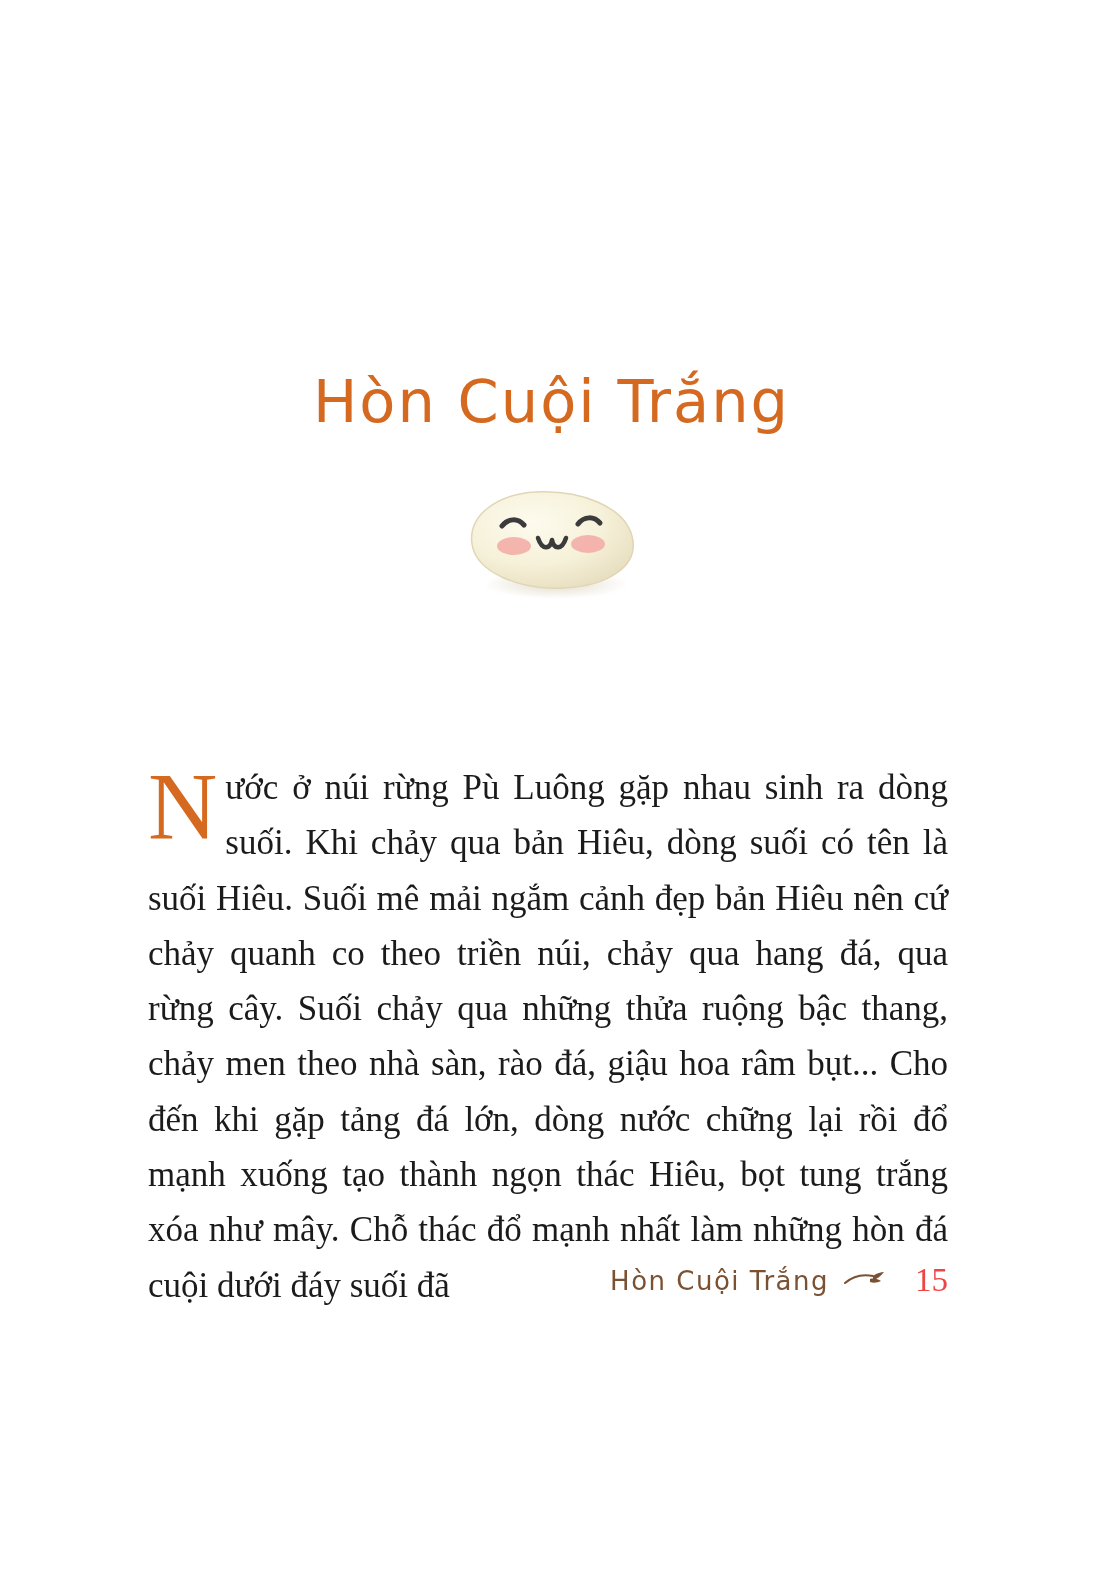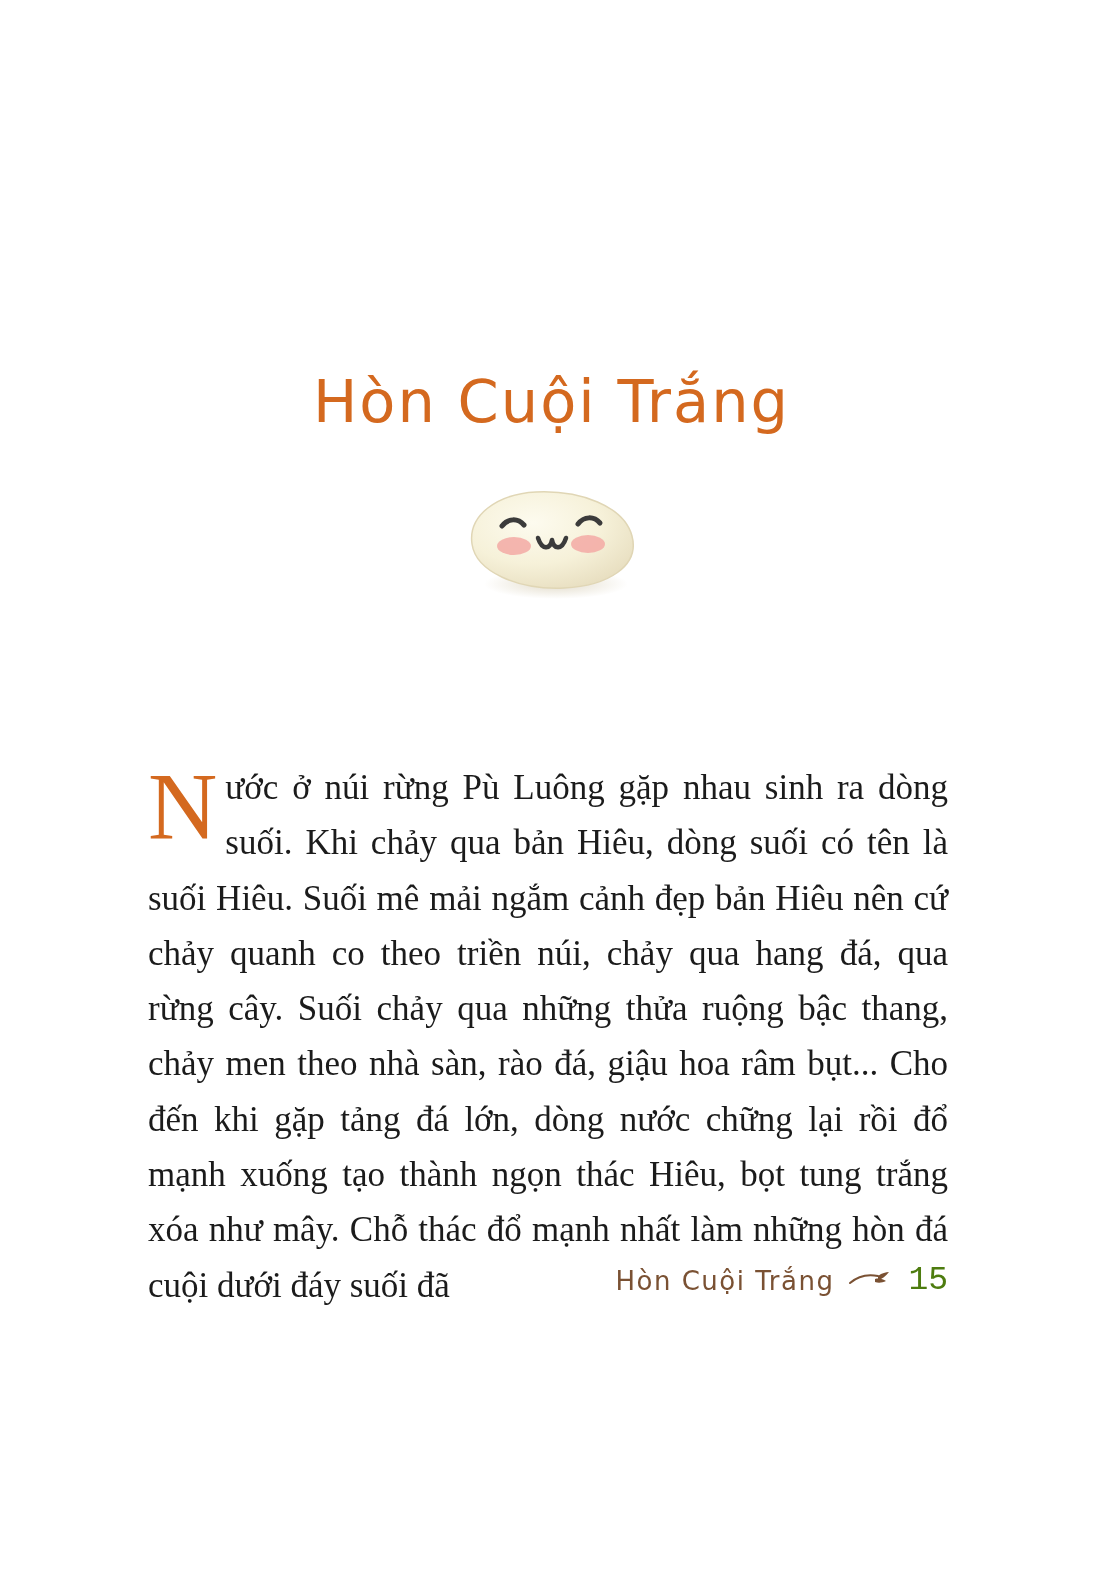--- a/index.html
+++ b/index.html
@@ -89,24 +89,24 @@
     letter-spacing: 1.5px;
     color: #7a5133;
   }
   .footer-orn {
     display: inline-block;
     width: 42px;
     height: 22px;
     color: #7a5133;
   }
   .footer-page {
-    font-family: Liberation Mono, monospace;
+    font-family: Liberation Serif, serif;
     font-size: 33px;
-    color: #4d7c0f;
-    margin-left: 4px;
+    color: #ef4444;
+    margin-left: 16px;
   }
 </style>
 </head>
 <body>
 
 <div class="page">
 
   <h1 class="chapter-title">Hòn Cuội Trắng</h1>
 
   <div class="pebble-wrap">

